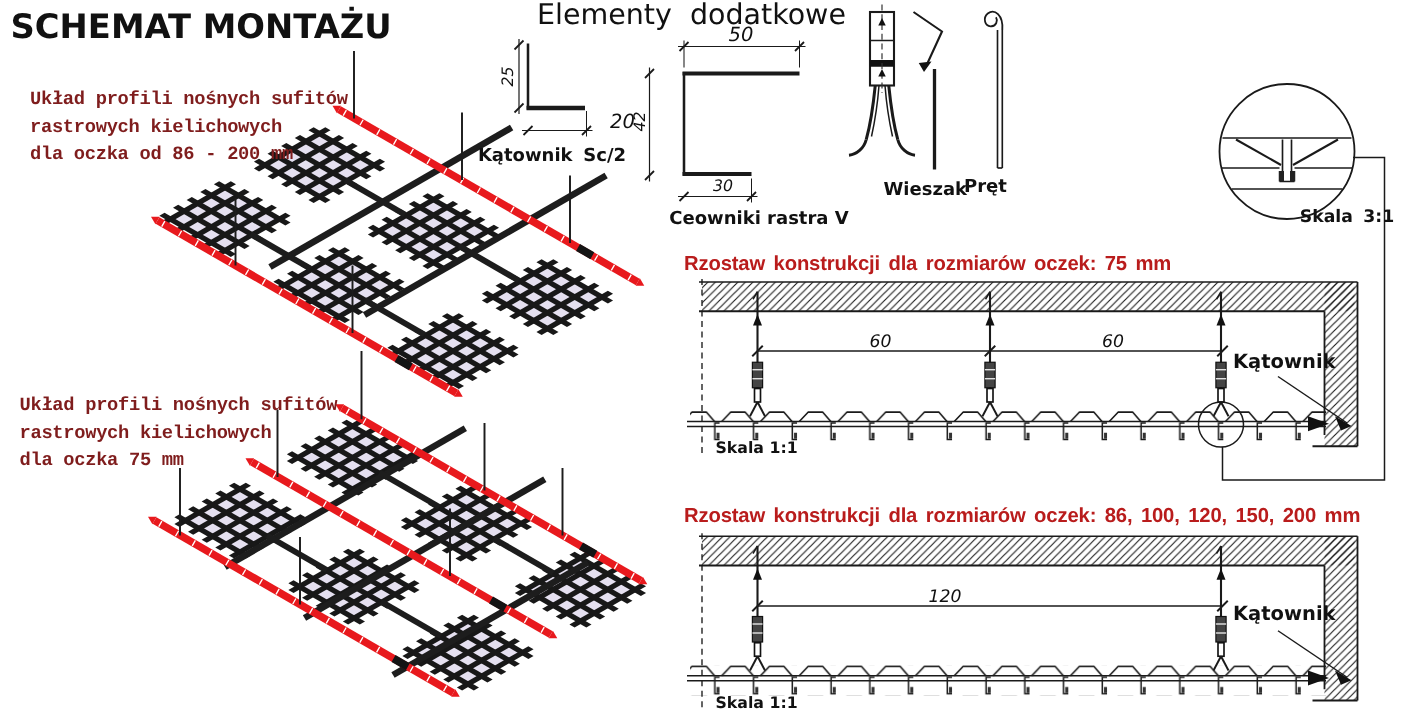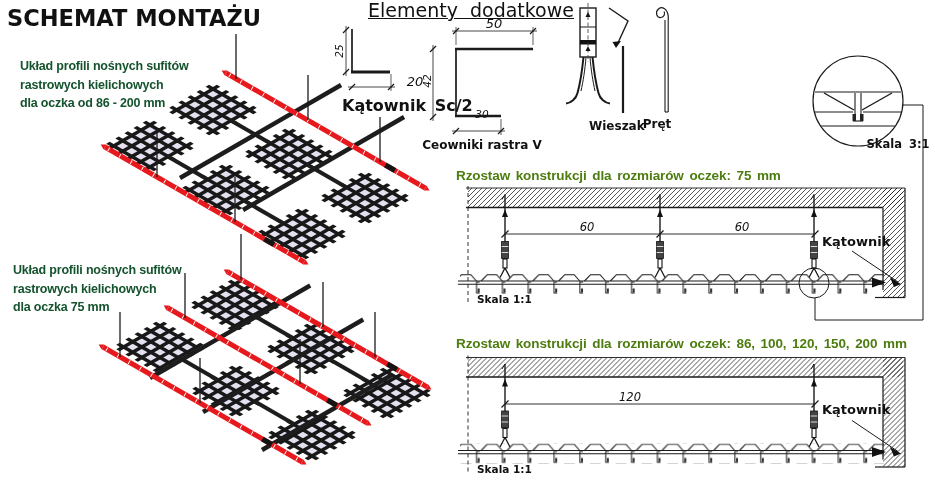--- a/index.html
+++ b/index.html
@@ -2,22 +2,22 @@
 <html><head>
 <meta charset="utf-8">
 <style>
   html,body{margin:0;padding:0;}
   body{width:935px;height:480px;position:relative;background:#fff;overflow:hidden;}
   .lbl{position:absolute;font-family:"DejaVu Sans",sans-serif;color:#111;line-height:1.15;white-space:nowrap;}
   .bold{font-weight:bold;}
   .it{font-style:italic;}
   .ctr{text-align:center;}
   .pre{white-space:pre-line;}
-  .cap{font-family:Liberation Sans, sans-serif;font-weight:bold;color:#14532d;font-size:12.5px;letter-spacing:-0.2px;line-height:18.5px;}
-  .sect{font-family:"Liberation Sans",sans-serif;font-weight:bold;color:#4d7c0f;font-size:13.5px;word-spacing:2px;letter-spacing:-0.1px;}
+  .cap{font-family:Liberation Mono, monospace;font-weight:bold;color:#7f1d1d;font-size:12.5px;letter-spacing:-0.2px;line-height:18.5px;}
+  .sect{font-family:"Liberation Sans",sans-serif;font-weight:bold;color:#b91c1c;font-size:13.5px;word-spacing:2px;letter-spacing:-0.1px;}
   .rot{transform:rotate(-90deg);transform-origin:center center;}
   svg{position:absolute;left:0;top:0;}
 </style>
 </head>
 <body>
 
 <svg width="935" height="480" viewBox="0 0 935 480">
   <defs>
     <pattern id="hatch" width="5" height="5" patternUnits="userSpaceOnUse">
       <path d="M0,5 L5,0 M-1.3,1.3 L1.3,-1.3 M3.7,6.3 L6.3,3.7" stroke="#1c1c1c" stroke-width="0.75" fill="none"></path>
@@ -261,32 +261,32 @@
 </svg>
 
 <div class="lbl bold" style="left:7px;top:6px;font-size:22.5px;letter-spacing:0;">SCHEMAT MONTAŻU</div>
 <div class="lbl cap pre" style="left:20px;top:57px;">Układ profili nośnych sufitów
 rastrowych kielichowych
 dla oczka od 86 - 200 mm</div>
 <div class="lbl cap pre" style="left:13px;top:261px;">Układ profili nośnych sufitów
 rastrowych kielichowych
 dla oczka 75 mm</div>
 
-<div class="lbl" style="left:368px;top:0px;font-size:19px;word-spacing:6px;text-decoration:underline;">Elementy dodatkowe</div>
-<div class="lbl bold ctr" style="left:318px;top:97px;width:100px;font-size:16px;word-spacing:3px;margin-left:24px;">Kątownik Sc/2</div>
-<div class="lbl bold ctr" style="left:420px;top:139px;width:124px;font-size:12px;">Ceowniki rastra V</div>
+<div class="lbl" style="left:358px;top:0px;font-size:19px;word-spacing:6px;">Elementy dodatkowe</div>
+<div class="lbl bold ctr" style="left:318px;top:97px;width:100px;font-size:12px;word-spacing:3px;">Kątownik Sc/2</div>
+<div class="lbl bold ctr" style="left:444px;top:139px;width:124px;font-size:12px;">Ceowniki rastra V</div>
 <div class="lbl bold ctr" style="left:577px;top:120px;width:52px;font-size:12px;margin-left:12px;">Wieszak</div>
 <div class="lbl bold ctr" style="left:640px;top:118px;width:34px;font-size:12px;text-align:center;">Pręt</div>
 <div class="lbl bold ctr" style="left:820px;top:138px;width:76px;font-size:11.5px;word-spacing:3px;margin-left:40px;">Skala 3:1</div>
 
 <div class="lbl it ctr rot" style="left:326px;top:45px;width:26px;font-size:10.5px;">25</div>
 <div class="lbl it ctr" style="left:360px;top:75px;width:24px;font-size:13px;margin-left:43px;">20</div>
 <div class="lbl it ctr" style="left:482px;top:17px;width:24px;font-size:13px;">50</div>
 <div class="lbl it ctr rot" style="left:414px;top:75px;width:26px;font-size:10.5px;">42</div>
-<div class="lbl it ctr" style="left:470px;top:108px;width:24px;font-size:10.5px;">30</div>
+<div class="lbl it ctr" style="left:470px;top:118px;width:24px;font-size:10.5px;">30</div>
 
 <div class="lbl sect" style="left:456px;top:168px;">Rzostaw konstrukcji dla rozmiarów oczek: 75 mm</div>
 <div class="lbl sect" style="left:456px;top:336px;">Rzostaw konstrukcji dla rozmiarów oczek: 86, 100, 120, 150, 200 mm</div>
 <div class="lbl it ctr" style="left:575px;top:221px;width:24px;font-size:11.5px;">60</div>
 <div class="lbl it ctr" style="left:730px;top:221px;width:24px;font-size:11.5px;">60</div>
 <div class="lbl it ctr" style="left:615px;top:391px;width:30px;font-size:11.5px;">120</div>
 <div class="lbl bold" style="left:822px;top:235px;font-size:13px;">Kątownik</div>
 <div class="lbl bold" style="left:822px;top:403px;font-size:13px;">Kątownik</div>
 <div class="lbl bold" style="left:477px;top:293px;font-size:10.5px;">Skala 1:1</div>
 <div class="lbl bold" style="left:477px;top:463px;font-size:10.5px;">Skala 1:1</div>

